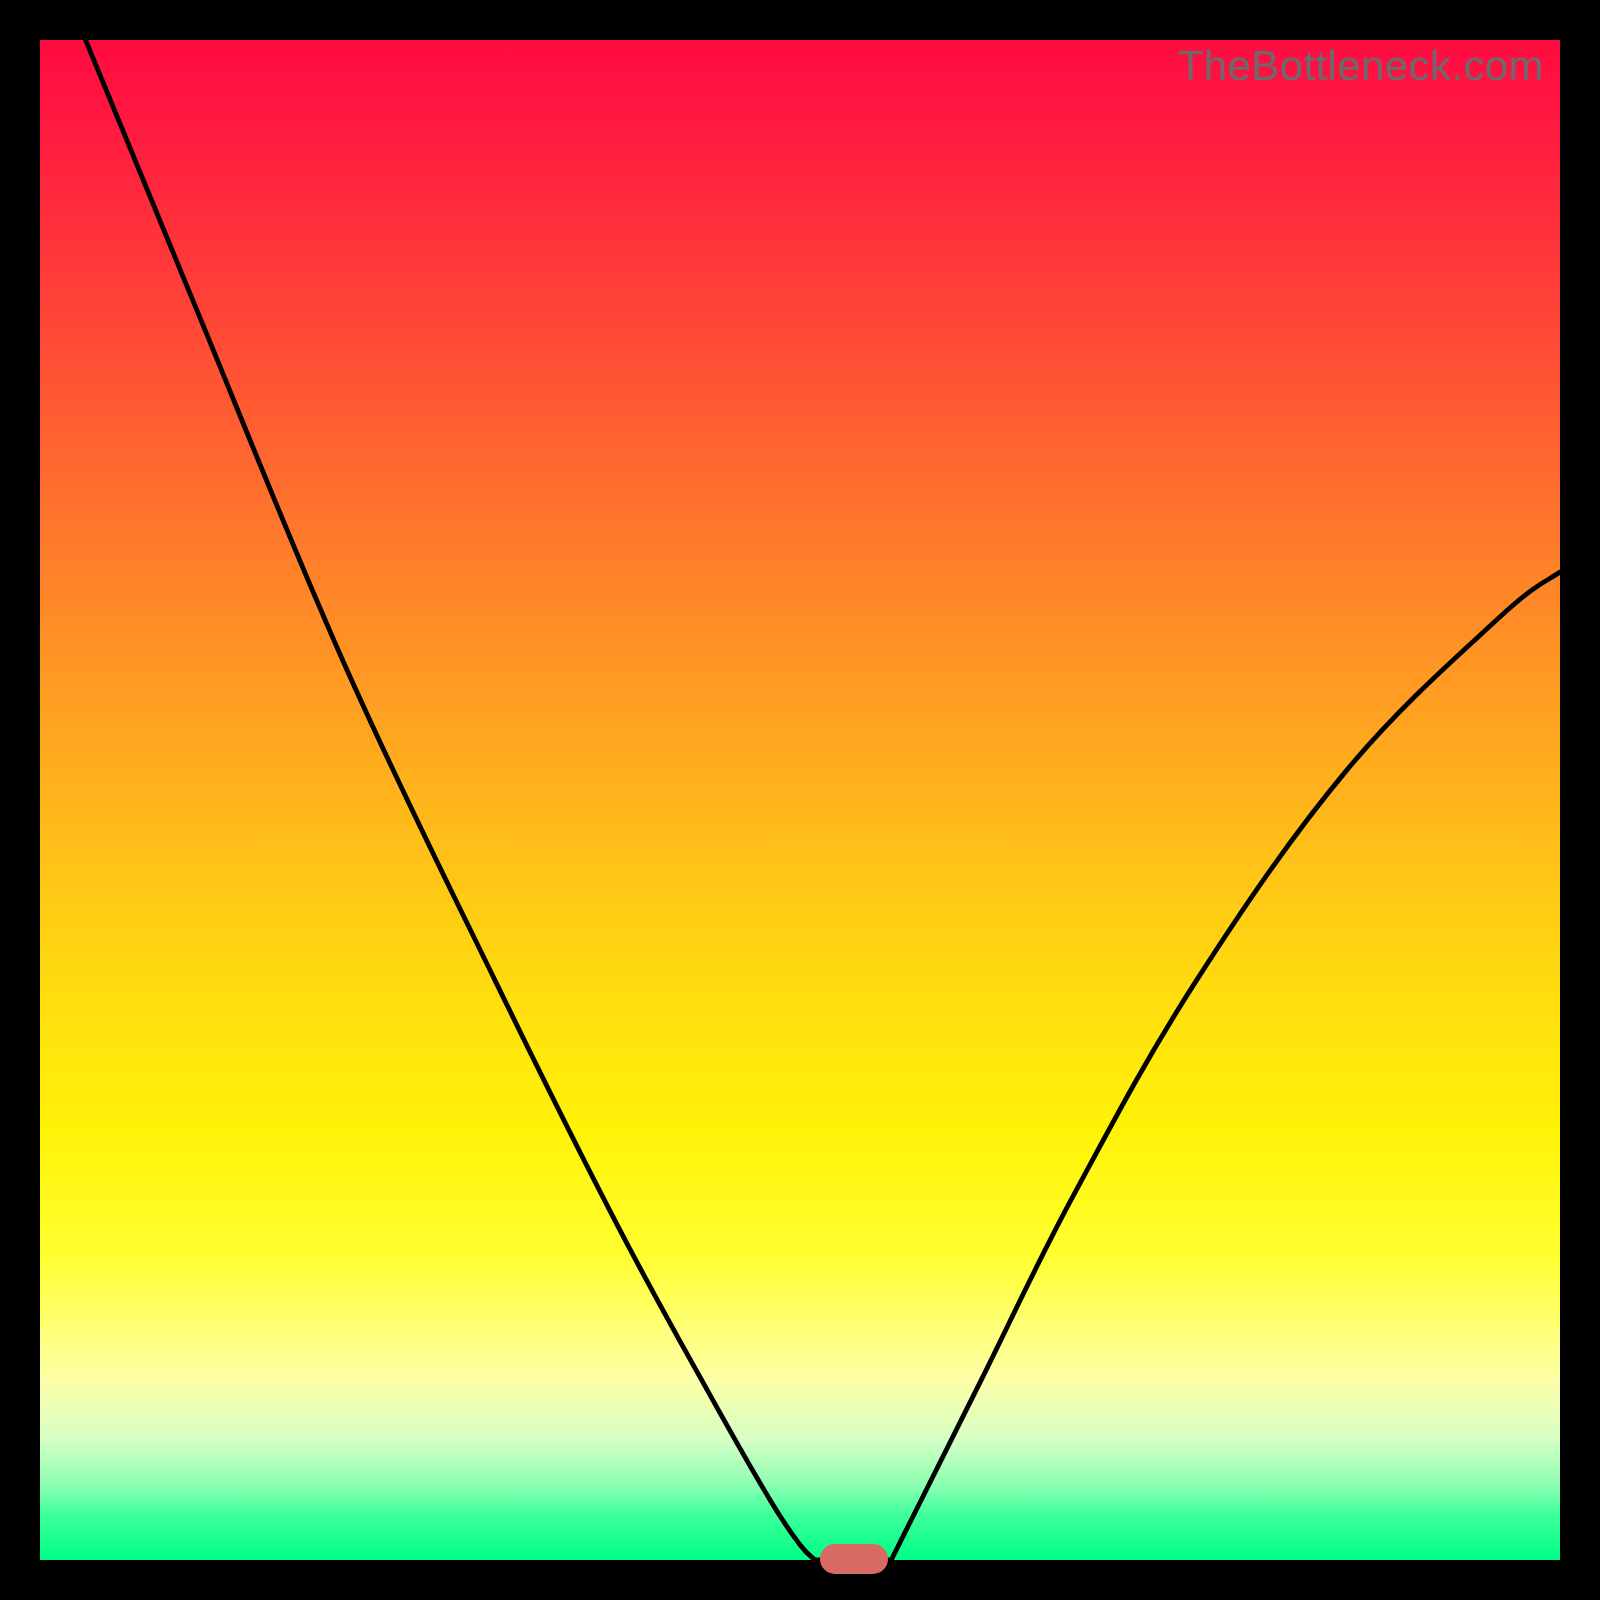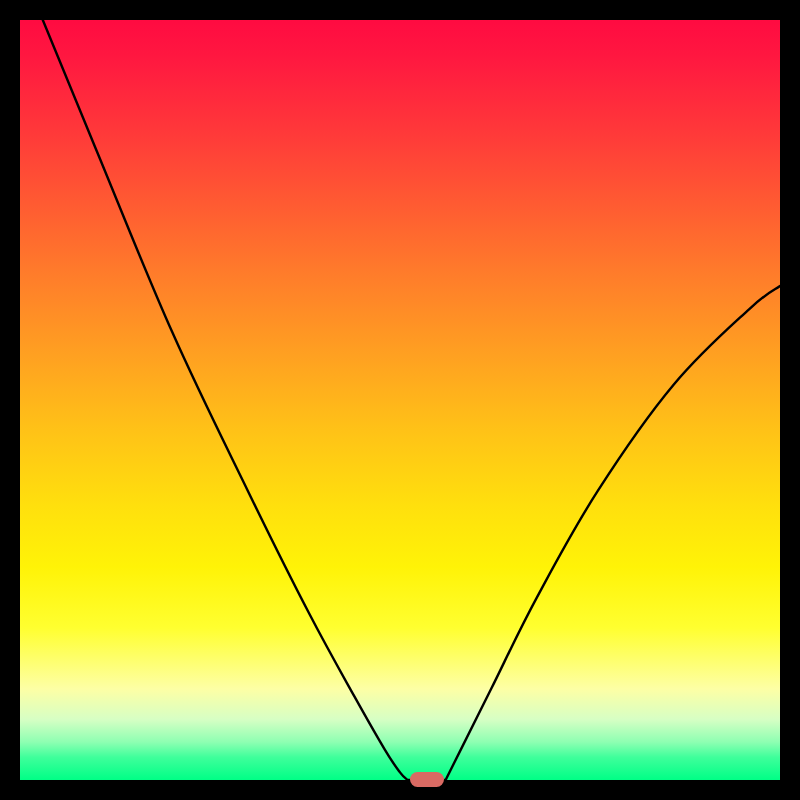--- a/index.html
+++ b/index.html
@@ -66,20 +66,21 @@
     border-radius: 9px;
     background: #d96a63;
   }
 </style>
 </head>
 <body>
 
 <div class="frame">
   <div class="plot">
 
+    <div class="watermark">TheBottleneck.com</div>
 
     <svg class="curve" viewBox="0 0 760 760" preserveAspectRatio="none">
       <path fill="none" stroke="#000" stroke-width="2.4" stroke-linecap="round" stroke-linejoin="round" d="M 22.8 0 C 32.4 23.3, 52.7 73.1, 76.0 129.2 C 99.3 185.3, 124.6 250.0, 152.0 311.6 C 179.4 373.2, 203.4 420.6, 228.0 471.2 C 252.6 521.8, 269.6 555.9, 288.8 592.8 C 308.0 629.7, 320.7 651.8, 334.4 676.4 C 348.1 701.0, 356.6 715.9, 364.8 729.6 C 373.0 743.3, 375.9 746.9, 380.0 752.4 C 384.1 757.9, 386.2 758.6, 387.6 760.0 L 425.6 760.0 L 425.6 760.0 C 428.3 754.5, 432.6 746.0, 440.8 729.6 C 449.0 713.2, 457.5 696.2, 471.2 668.8 C 484.9 641.4, 497.6 613.2, 516.8 577.6 C 536.0 542.0, 553.0 509.5, 577.6 471.2 C 602.2 432.9, 626.2 397.6, 653.6 364.8 C 681.0 332.0, 710.4 306.6, 729.6 288.8 C 748.8 271.0, 754.5 270.1, 760.0 266.0"></path>
     </svg>
 
     <div class="marker" style="left:389.6px;top:751.5px;background:#d96a63;"></div>
 
   </div>
 </div>
 

